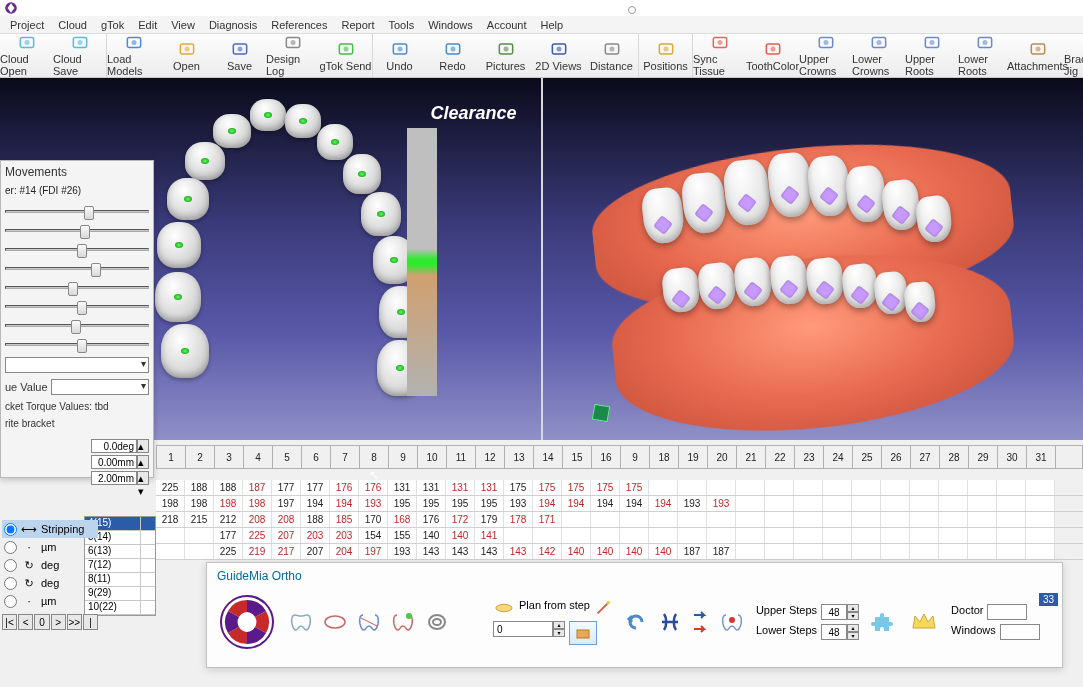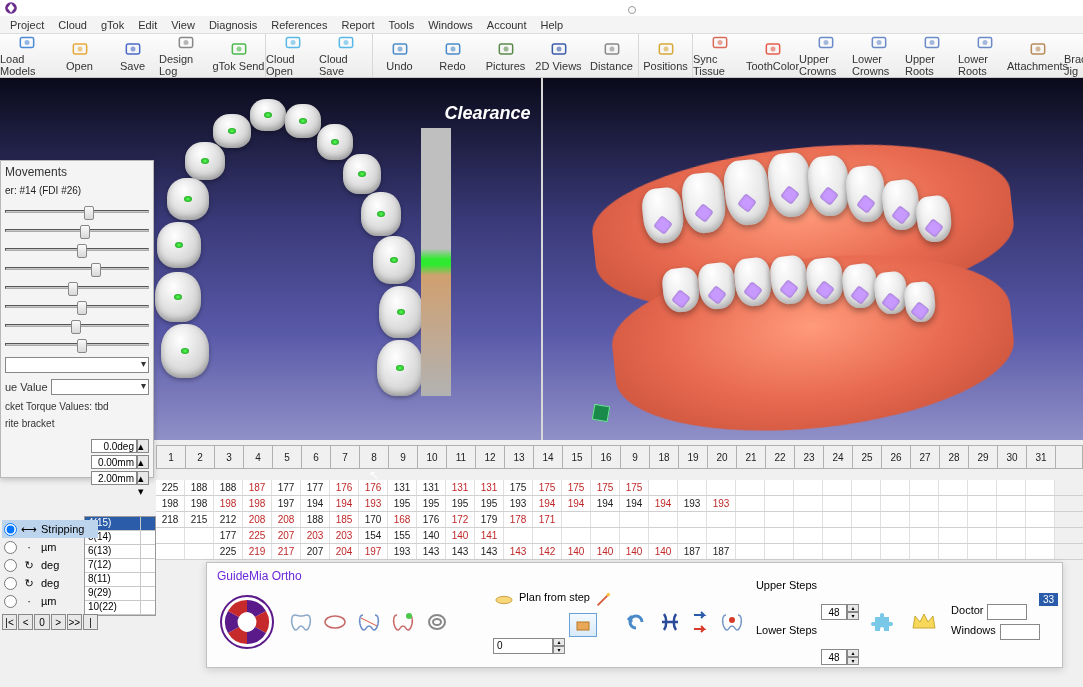--- a/index.html
+++ b/index.html
@@ -23,21 +23,21 @@
 .viewport-area { position: relative; height: 362px; background: linear-gradient(#0a0a1a, #3a3a7a 40%, #5858a8 70%, #9090c8); display: flex; }
 .vp-left, .vp-right { flex: 1; position: relative; }
 .vp-divider { width: 2px; background: #d8d8d8; }
 
 
 .arch { position: absolute; left: 155px; top: 18px; width: 280px; height: 330px; }
 .tooth { position: absolute; background: radial-gradient(ellipse at 40% 30%, #ffffff, #d8d8d8 60%, #b8b8b8); border-radius: 45% 45% 40% 40%; box-shadow: inset 0 -3px 6px rgba(0,0,0,.25), 0 2px 4px rgba(0,0,0,.3); }
 .tooth .dot { position: absolute; width: 8px; height: 6px; background: radial-gradient(#5aff5a,#0a8a0a); border-radius: 50%; }
 
 
-.clearance { position: absolute; right: 10px; top: 25px; width: 110px; }
+.clearance { position: absolute; right: 24px; top: 25px; width: 110px; }
 .clearance .title { color: #fff; font-style: italic; font-weight: bold; font-size: 18px; text-align: right; margin-bottom: 4px; }
 .scale-wrap { display: flex; align-items: stretch; height: 268px; }
 .color-bar { width: 30px; background: linear-gradient(to bottom, #bfbfbf 0%, #bfbfbf 45%, #2eea2e 49%, #2eea2e 51%, #d0a070 55%, #b2b2b2 100%); }
 .scale-labels { display: flex; flex-direction: column; justify-content: space-between; margin-left: 6px; }
 .scale-labels span { color: #fff; font-size: 22px; font-weight: bold; font-style: italic; }
 
 
 .jaw3d { position: absolute; left: 40px; top: 40px; width: 440px; height: 310px; }
 .gum-upper, .gum-lower { position: absolute; background: radial-gradient(ellipse at 50% 40%, #ff9a7a, #e86a50 50%, #c04a34); border-radius: 50% / 40%; filter: blur(.5px); }
 .gum-upper { left: 10px; top: 30px; width: 420px; height: 160px; transform: rotate(-6deg); }
@@ -81,29 +81,29 @@
 .num-header .cell { width: 29px; border-right: 1px solid #b0b0b0; display: flex; align-items: center; justify-content: center; font-size: 10px; color: #222; }
 
 
 .data-grid { position: absolute; left: 156px; top: 480px; right: 0; }
 .data-row { height: 16px; display: flex; border-bottom: 1px solid #d0d0d0; }
 .data-row .dc { width: 29px; border-right: 1px solid #e0e0e0; font-size: 10px; display: flex; align-items: center; justify-content: center; background: #fff; color: #222; }
 .data-row .dc.red { color: #c02828; }
 
 
 .bottom-panel { position: absolute; left: 206px; top: 562px; right: 20px; height: 106px; background: #fdfdfd; border: 1px solid #c0c0c0; box-shadow: 0 2px 8px rgba(0,0,0,.15); padding: 6px 10px; }
-.bottom-panel .bp-title { font-size: 12px; color: #6d28d9; margin-bottom: 6px; }
+.bottom-panel .bp-title { font-size: 12px; color: #0369a1; margin-bottom: 6px; }
 .bp-body { display: flex; align-items: center; gap: 12px; height: 66px; }
 .bp-logo { width: 60px; height: 60px; display: flex; align-items: center; justify-content: center; }
 .bp-icons { display: flex; gap: 10px; align-items: center; }
 .bp-icon { width: 24px; height: 20px; cursor: pointer; }
 .bp-section { display: flex; flex-direction: column; gap: 4px; font-size: 10px; }
 .bp-field { display: flex; align-items: flex-start; gap: 4px; }
 .bp-field input, .bp-field select { height: 16px; font-size: 10px; border: 1px solid #888; }
-.spin-wrap { display: inline-flex; margin-top: 25px; }
+.spin-wrap { display: inline-flex; }
 .spin-wrap input { width: 26px; text-align: center; }
 .spin-btns { width: 12px; display: flex; flex-direction: column; }
 .spin-btns div { height: 8px; border: 1px solid #888; background: #e8e8e8; font-size: 6px; line-height: 6px; text-align: center; }
 
 .btn-box { width: 28px; height: 24px; border: 1px solid #6aa0d8; background: linear-gradient(#f4faff,#d8eaf8); display: flex; align-items: center; justify-content: center; cursor: pointer; }
 
 .cursor-ptr { position: absolute; left: 369px; top: 390px; font-size: 12px; color: #fff; pointer-events: none; }
 
 
 .top-dot { position: absolute; left: 628px; top: 6px; width: 8px; height: 8px; border: 1px solid #999; border-radius: 50%; }
@@ -131,20 +131,36 @@
     <div class="menu-item">Tools</div>
     <div class="menu-item">Windows</div>
     <div class="menu-item">Account</div>
     <div class="menu-item">Help</div>
   </div>
 
 <div class="toolbar" id="toolbar">
     <div class="tool-group">
       <div class="tool-btn">
         <svg viewBox="0 0 24 20">
+          <rect x="4" y="4" width="16" height="12" rx="2" fill="none" stroke="#58b8e8" stroke-width="1.8"></rect>
+          <circle cx="12" cy="10" r="3" fill="#58b8e8" opacity=".6"></circle>
+        </svg>
+        <span>Cloud Open</span>
+      </div>
+      <div class="tool-btn">
+        <svg viewBox="0 0 24 20">
+          <rect x="4" y="4" width="16" height="12" rx="2" fill="none" stroke="#58b8e8" stroke-width="1.8"></rect>
+          <circle cx="12" cy="10" r="3" fill="#58b8e8" opacity=".6"></circle>
+        </svg>
+        <span>Cloud Save</span>
+      </div>
+    </div>
+    <div class="tool-group">
+      <div class="tool-btn">
+        <svg viewBox="0 0 24 20">
           <rect x="4" y="4" width="16" height="12" rx="2" fill="none" stroke="#4a8ad8" stroke-width="1.8"></rect>
           <circle cx="12" cy="10" r="3" fill="#4a8ad8" opacity=".6"></circle>
         </svg>
         <span>Load Models</span>
       </div>
       <div class="tool-btn">
         <svg viewBox="0 0 24 20">
           <rect x="4" y="4" width="16" height="12" rx="2" fill="none" stroke="#e8a838" stroke-width="1.8"></rect>
           <circle cx="12" cy="10" r="3" fill="#e8a838" opacity=".6"></circle>
         </svg>
@@ -163,36 +179,20 @@
           <circle cx="12" cy="10" r="3" fill="#888" opacity=".6"></circle>
         </svg>
         <span>Design Log</span>
       </div>
       <div class="tool-btn">
         <svg viewBox="0 0 24 20">
           <rect x="4" y="4" width="16" height="12" rx="2" fill="none" stroke="#4ab84a" stroke-width="1.8"></rect>
           <circle cx="12" cy="10" r="3" fill="#4ab84a" opacity=".6"></circle>
         </svg>
         <span>gTok Send</span>
-      </div>
-    </div>
-    <div class="tool-group">
-      <div class="tool-btn">
-        <svg viewBox="0 0 24 20">
-          <rect x="4" y="4" width="16" height="12" rx="2" fill="none" stroke="#58b8e8" stroke-width="1.8"></rect>
-          <circle cx="12" cy="10" r="3" fill="#58b8e8" opacity=".6"></circle>
-        </svg>
-        <span>Cloud Open</span>
-      </div>
-      <div class="tool-btn">
-        <svg viewBox="0 0 24 20">
-          <rect x="4" y="4" width="16" height="12" rx="2" fill="none" stroke="#58b8e8" stroke-width="1.8"></rect>
-          <circle cx="12" cy="10" r="3" fill="#58b8e8" opacity=".6"></circle>
-        </svg>
-        <span>Cloud Save</span>
       </div>
     </div>
     <div class="tool-group">
       <div class="tool-btn">
         <svg viewBox="0 0 24 20">
           <rect x="4" y="4" width="16" height="12" rx="2" fill="none" stroke="#4a8ac8" stroke-width="1.8"></rect>
           <circle cx="12" cy="10" r="3" fill="#4a8ac8" opacity=".6"></circle>
         </svg>
         <span>Undo</span>
       </div>

